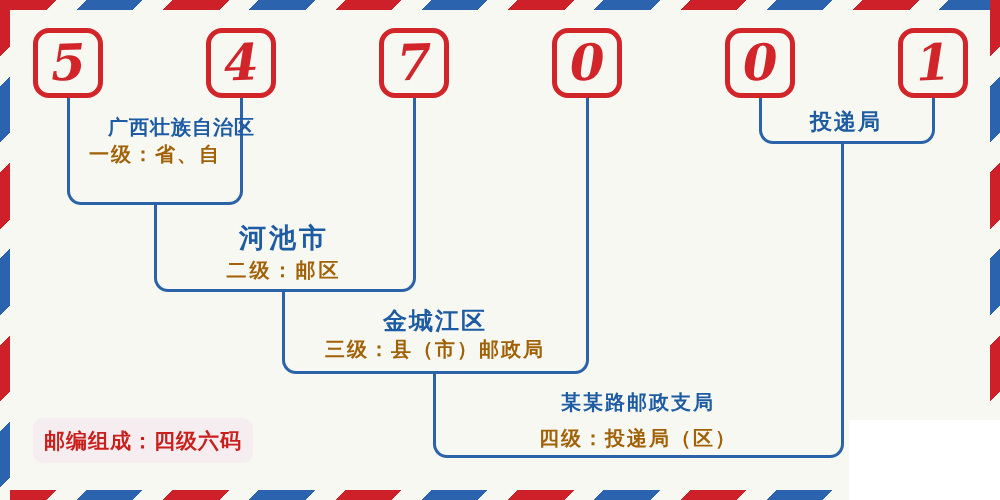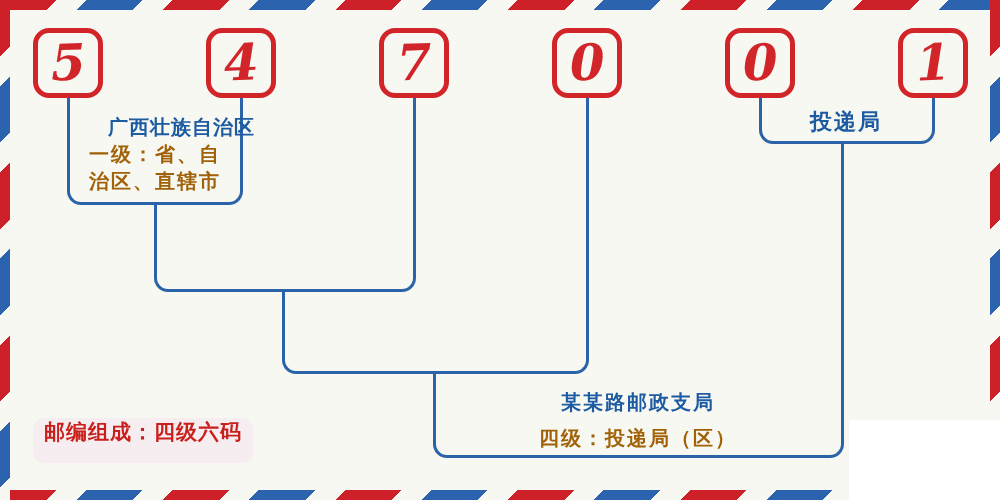--- a/index.html
+++ b/index.html
@@ -48,21 +48,21 @@
   .l3 .nm{font-size:24px;letter-spacing:2px;line-height:30px;}
   .l3 .ds{font-size:20px;letter-spacing:2px;line-height:22px;margin-top:2px;}
   .l4{left:488px;top:390px;width:300px;}
   .l4 .nm{font-size:20px;letter-spacing:2px;line-height:24px;}
   .l4 .ds{font-size:20px;letter-spacing:2px;line-height:24px;margin-top:12px;}
   .l5{left:768px;top:109px;width:156px;}
   .l5 .nm{font-size:22px;letter-spacing:2px;line-height:26px;}
   
   .badge{position:absolute;left:33px;top:418px;width:220px;height:45px;
     background:#f6edf0;border-radius:10px;z-index:4;
-    display:flex;align-items:flex-start;justify-content:center;}
+    display:flex;align-items:center;justify-content:center;}
   .badge span{color:#c9201d;font-weight:bold;font-size:21px;letter-spacing:1px;}
 </style>
 </head>
 <body>
 
 <div class="stage">
 
   <div class="stripe top"></div>
   <div class="stripe bottom"></div>
   <div class="stripe left"></div>
@@ -100,24 +100,31 @@
 
   <div class="ubk" style="left:66.5px;top:187px;width:176px;"></div>
   <div class="ubk" style="left:153.5px;top:274px;width:262px;"></div>
   <div class="ubk" style="left:281.5px;top:356px;width:307px;"></div>
   <div class="ubk" style="left:432.5px;top:440px;width:411px;"></div>
   <div class="ubk" style="left:758.5px;top:126px;width:176px;"></div>
 
   <div class="lbl l1">
     <div class="nm">广西壮族自治区</div>
     <div class="ds">一级：省、自</div>
-    <div class="ds">治区、直辖市</div>
   </div>
 
+  <div class="lbl l2">
+    <div class="nm">河池市</div>
+    <div class="ds">二级：邮区</div>
+  </div>
 
+  <div class="lbl l3">
+    <div class="nm">金城江区</div>
+    <div class="ds">三级：县（市）邮政局</div>
+  </div>
 
   <div class="lbl l4">
     <div class="nm">某某路邮政支局</div>
     <div class="ds">四级：投递局（区）</div>
   </div>
 
   <div class="lbl l5">
     <div class="nm">投递局</div>
   </div>
 

